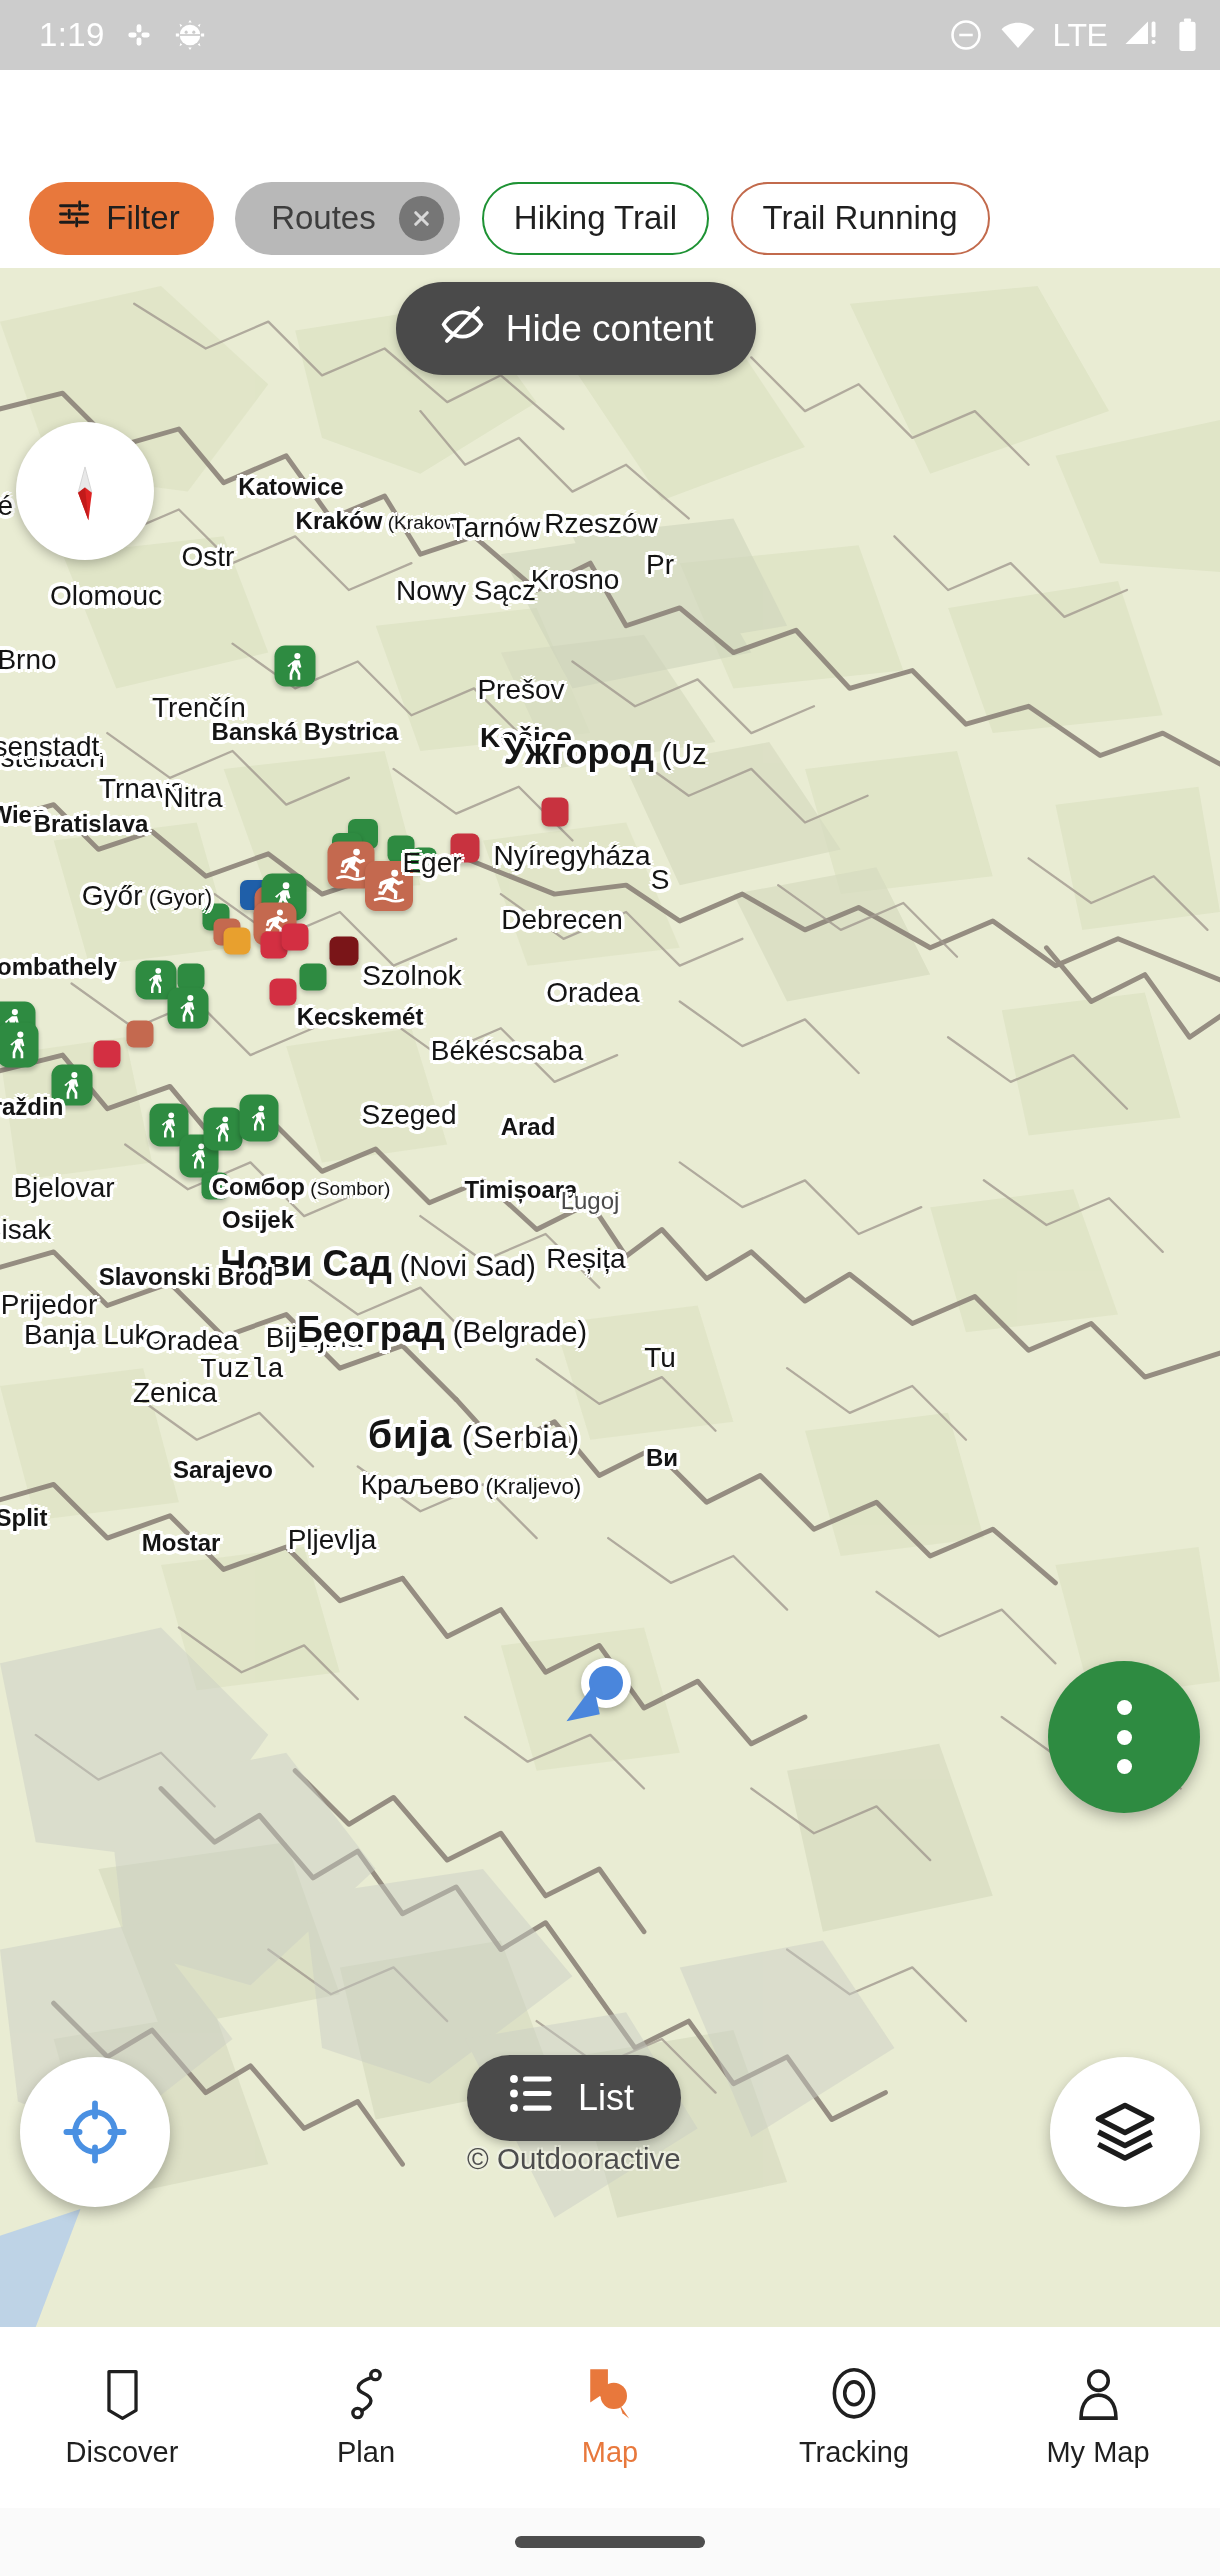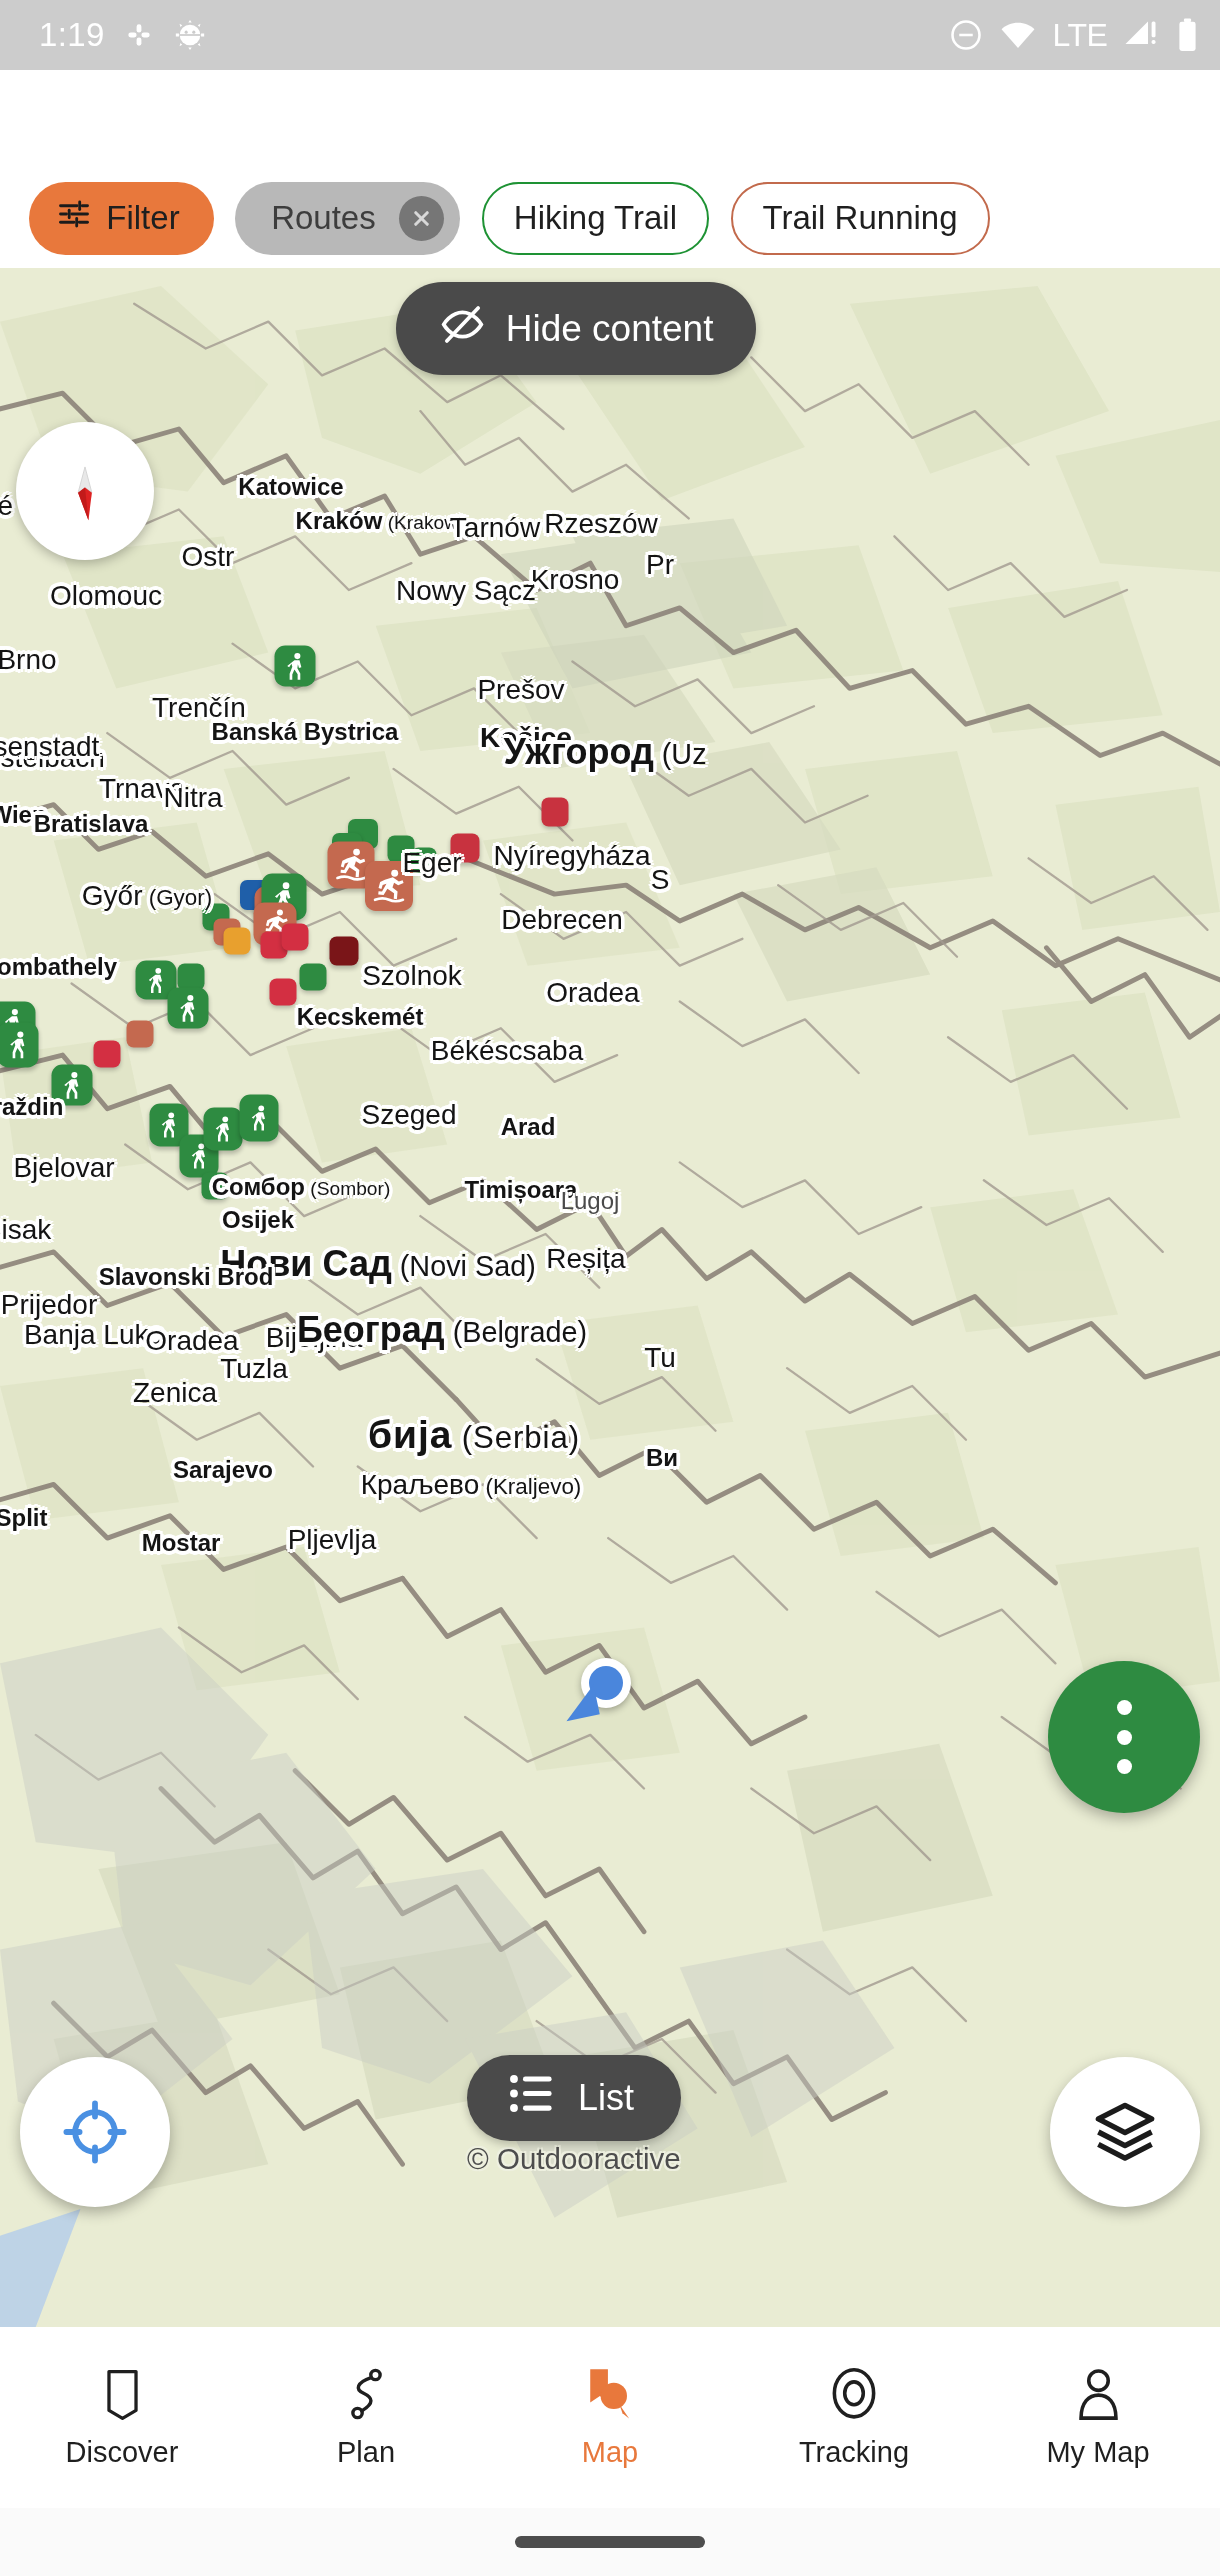--- a/index.html
+++ b/index.html
@@ -619,36 +619,36 @@
         <div class="label sz-m" style="left: 147px; top: 628px;">Győr<span class="alt"> (Gyor)</span></div>
         <div class="label sz-m" style="left: 562px; top: 652px;">Debrecen</div>
         <div class="label sz-m" style="left: 412px; top: 708px;">Szolnok</div>
         <div class="label sz-l" style="left: 43px; top: 699px;">Szombathely</div>
         <div class="label sz-m" style="left: 593px; top: 725px;">Oradea</div>
         <div class="label sz-l" style="left: 360px; top: 749px;">Kecskemét</div>
         <div class="label sz-m" style="left: 507px; top: 783px;">Békéscsaba</div>
         <div class="label sz-m" style="left: 409px; top: 847px;">Szeged</div>
         <div class="label sz-l" style="left: 528px; top: 859px;">Arad</div>
         <div class="label sz-l" style="left: 28px; top: 839px;">raždin</div>
-        <div class="label sz-m" style="left: 64px; top: 900px;">Bjelovar</div>
+        <div class="label sz-m" style="left: 64px; top: 920px;">Bjelovar</div>
         <div class="label sz-l" style="left: 521px; top: 922px;">Timișoara</div>
         <div class="label sz-s" style="left: 590px; top: 933px;">Lugoj</div>
         <div class="label sz-l" style="left: 301px; top: 919px;">Сомбор<span class="alt"> (Sombor)</span></div>
         <div class="label sz-l" style="left: 258px; top: 952px;">Osijek</div>
         <div class="label sz-m" style="left: 17px; top: 962px;">Sisak</div>
         <div class="label sz-m" style="left: 586px; top: 991px; text-align: center;">Reșița</div>
         <div class="label sz-xl" style="left: 378px; top: 996px;">Нови Сад<span class="alt"> (Novi Sad)</span></div>
         <div class="label sz-l" style="left: 186px; top: 1009px;">Slavonski Brod</div>
         <div class="label sz-m" style="left: 49px; top: 1037px;">Prijedor</div>
         <div class="label sz-m" style="left: 94px; top: 1067px;">Banja Luka</div>
         <div class="label sz-m" style="left: 192px; top: 1073px;">Oradea</div>
         <div class="label sz-m" style="left: 314px; top: 1070px;">Bijeljina</div>
         <div class="label sz-xl" style="left: 442px; top: 1062px;">Београд<span class="alt"> (Belgrade)</span></div>
         <div class="label sz-m" style="left: 660px; top: 1090px;">Tu</div>
-        <div class="label sz-m" style="left: 254px; top: 1101px;">Tuzla</div>
+        <div class="label sz-m" style="left: 242px; top: 1101px; font-family: Liberation Mono, monospace;">Tuzla</div>
         <div class="label sz-m" style="left: 175px; top: 1125px;">Zenica</div>
         <div class="label sz-xxl" style="left: 474px; top: 1167px;">бија<span class="alt"> (Serbia)</span></div>
         <div class="label sz-l" style="left: 223px; top: 1202px;">Sarajevo</div>
         <div class="label sz-m" style="left: 471px; top: 1217px;">Краљево<span class="alt"> (Kraljevo)</span></div>
         <div class="label sz-l" style="left: 662px; top: 1190px;">Ви</div>
         <div class="label sz-l" style="left: 21.5px; top: 1250px;">Split</div>
         <div class="label sz-l" style="left: 181px; top: 1275px;">Mostar</div>
         <div class="label sz-m" style="left: 332px; top: 1272px;">Pljevlja</div>
       </div>
   </div>

